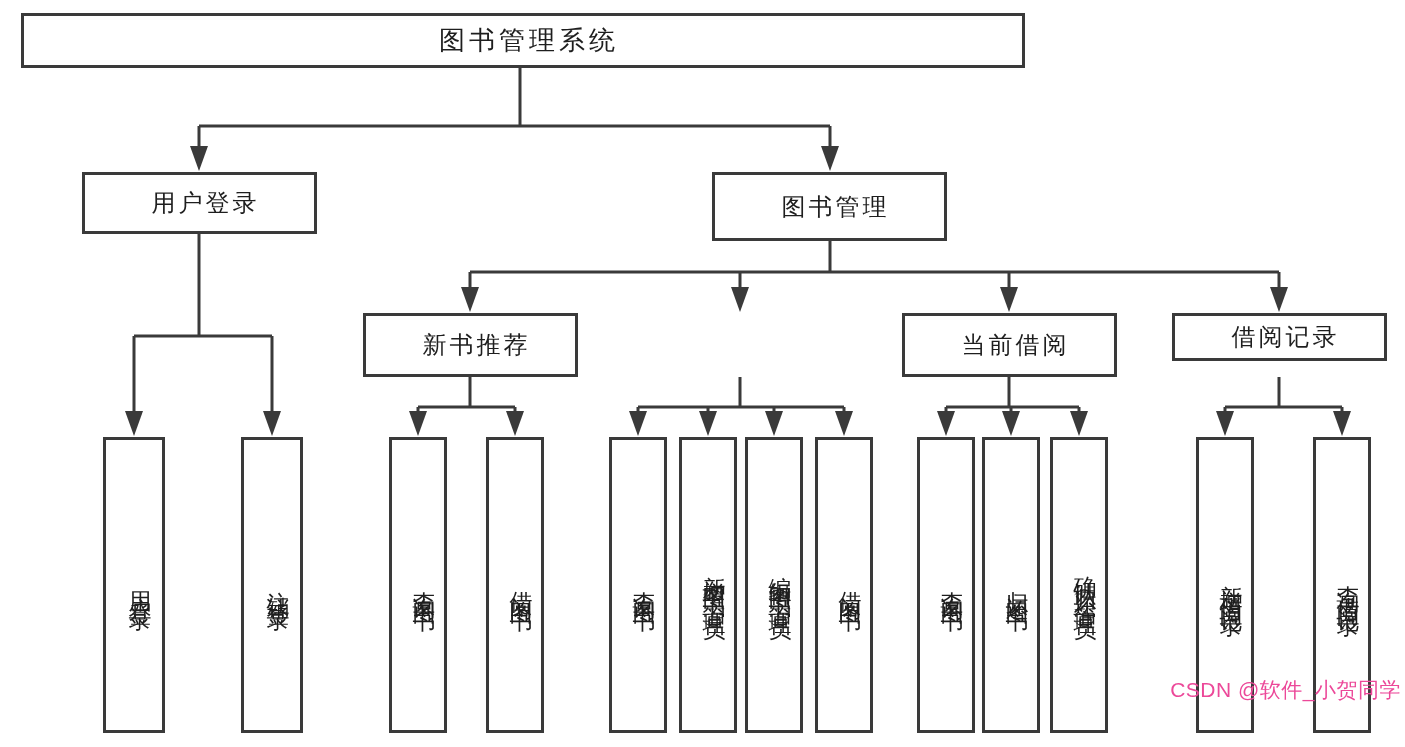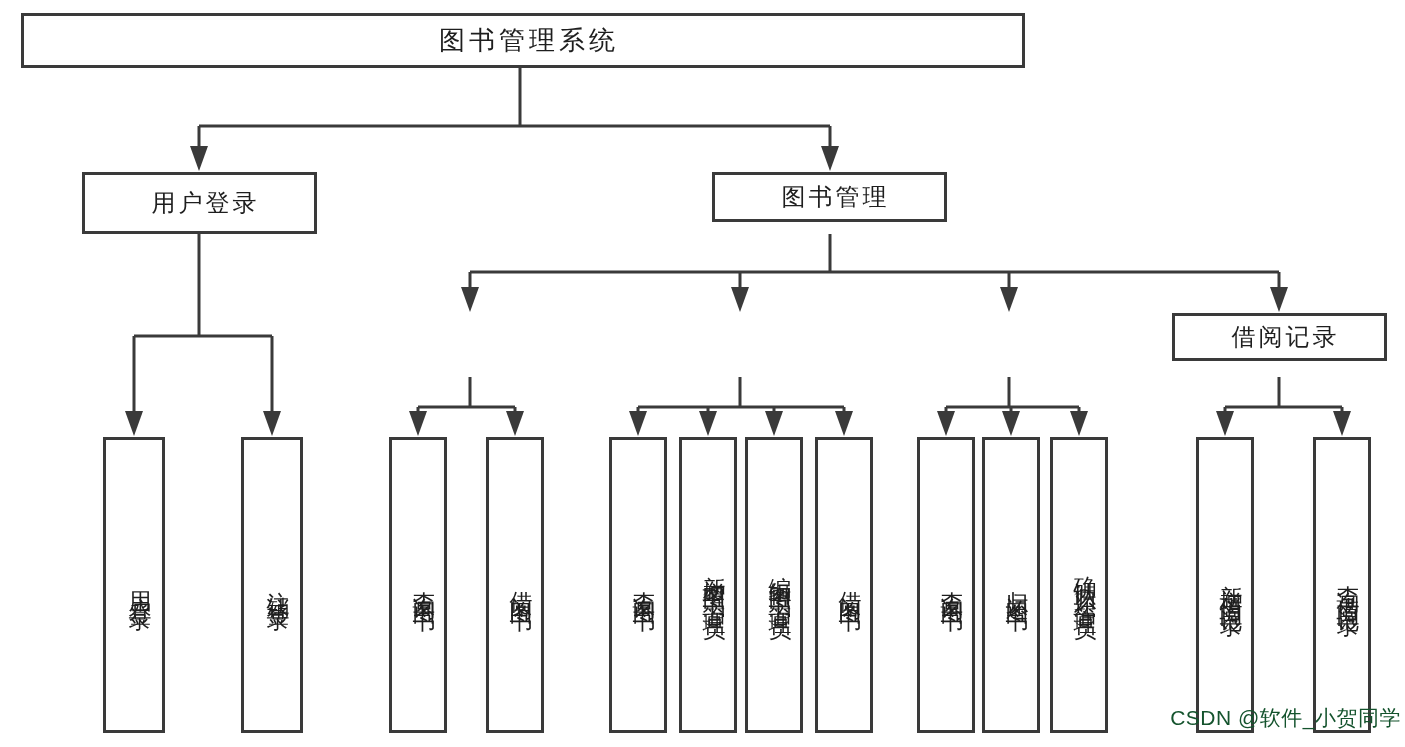--- a/index.html
+++ b/index.html
@@ -39,24 +39,24 @@
   }
   .node.v span {
     writing-mode: vertical-rl;
     font-size: 23px;
     letter-spacing: 6px;
     line-height: 1;
   }
   .watermark {
     position: absolute;
     right: 4px;
-    top: 704px;
+    top: 676px;
     font-size: 21px;
     letter-spacing: 0.5px;
-    color: #14532d;
+    color: #ec4899;
     white-space: nowrap;
   }
 </style>
 </head>
 <body>
 
 <div class="canvas">
 
   <svg class="wires" viewBox="0 0 1405 747" xmlns="http://www.w3.org/2000/svg">
     <g stroke="#3a3a3a" stroke-width="3" fill="none">
@@ -101,24 +101,30 @@
     </g>
   </svg>
 
   <div class="node h root" style="left:21px; top:13px; width:1004px; height:55px">
     <span>图书管理系统</span>
   </div>
 
   <div class="node h" style="left:82px; top:172px; width:235px; height:62px">
     <span>用户登录</span>
   </div>
-  <div class="node h" style="left:712px; top:172px; width:235px; height:50px">
+  <div class="node h" style="left:712px; top:172px; width:235px; height:69px">
     <span>图书管理</span>
   </div>
 
+  <div class="node h" style="left:363px; top:313px; width:215px; height:64px">
+    <span>新书推荐</span>
+  </div>
+  <div class="node h" style="left:902px; top:313px; width:215px; height:64px">
+    <span>当前借阅</span>
+  </div>
   <div class="node h" style="left:1172px; top:313px; width:215px; height:48px">
     <span>借阅记录</span>
   </div>
 
   <div class="node v" style="left:103px; top:437px; width:62px; height:296px">
     <span>用户登录</span>
   </div>
   <div class="node v" style="left:241px; top:437px; width:62px; height:296px">
     <span>注销登录</span>
   </div>

